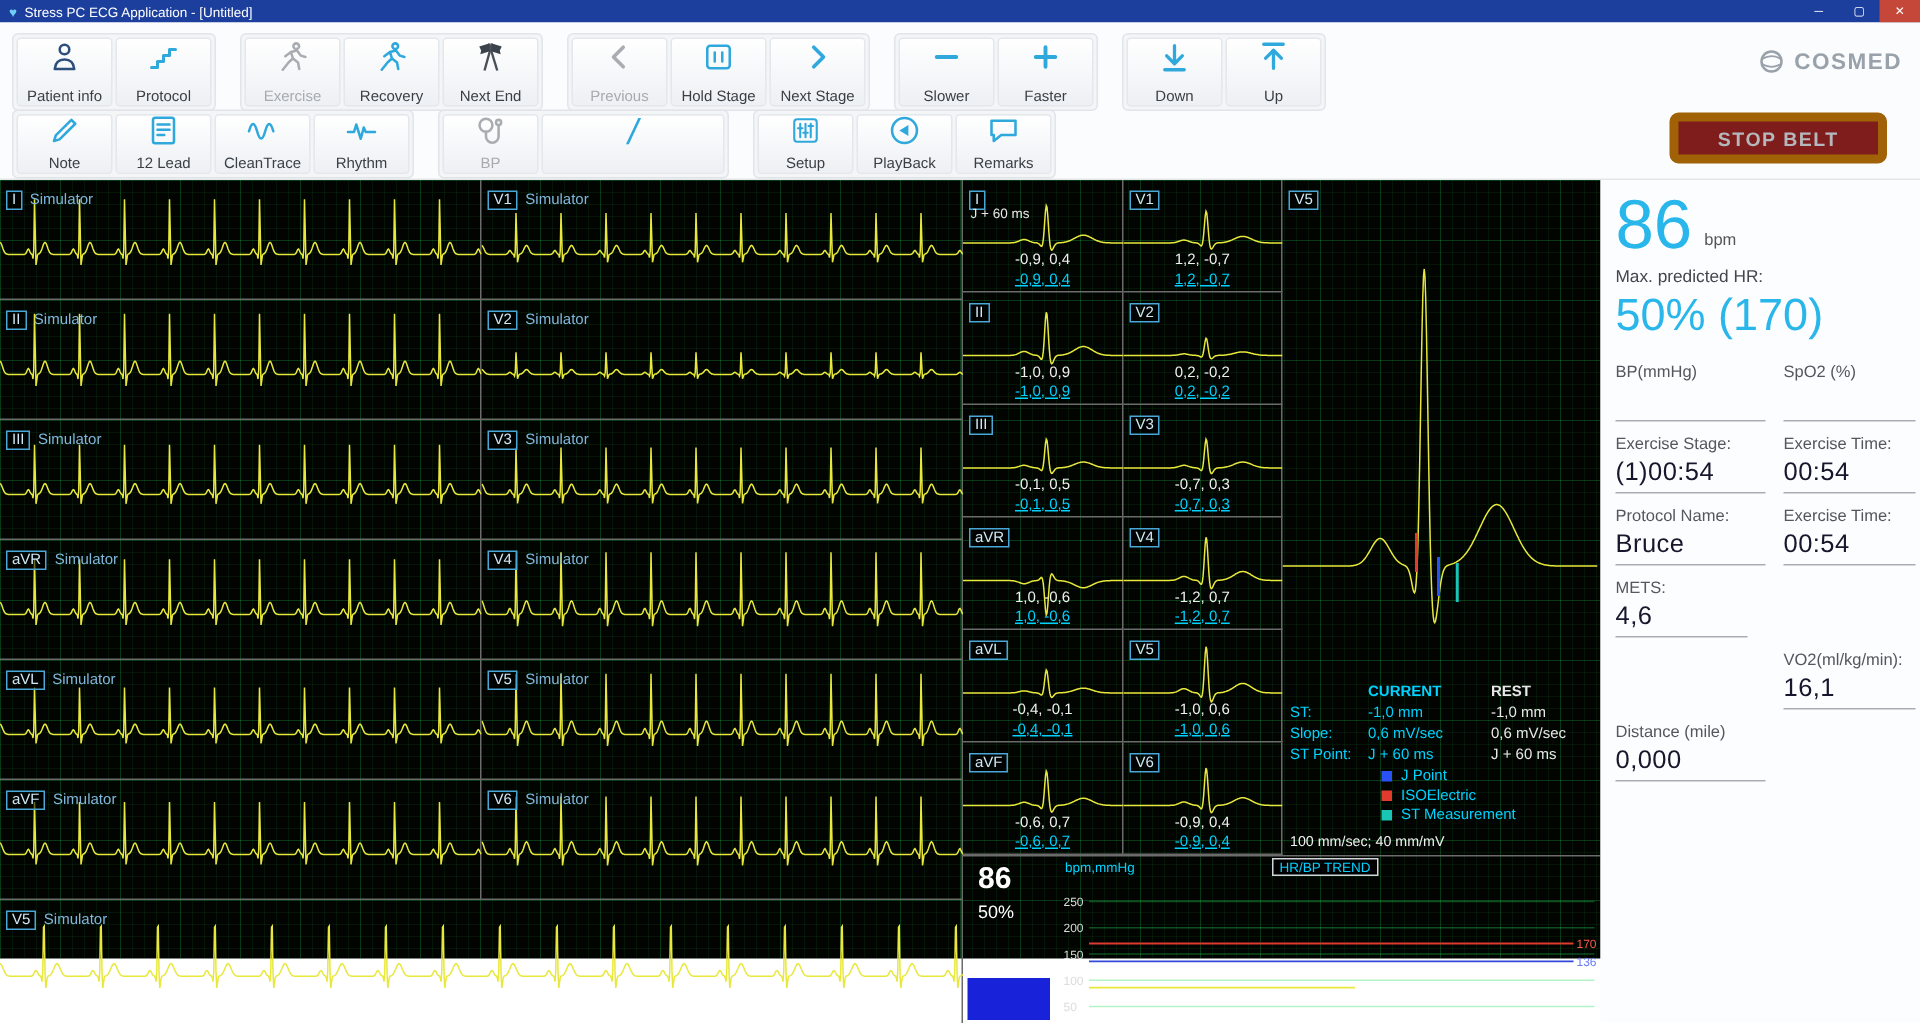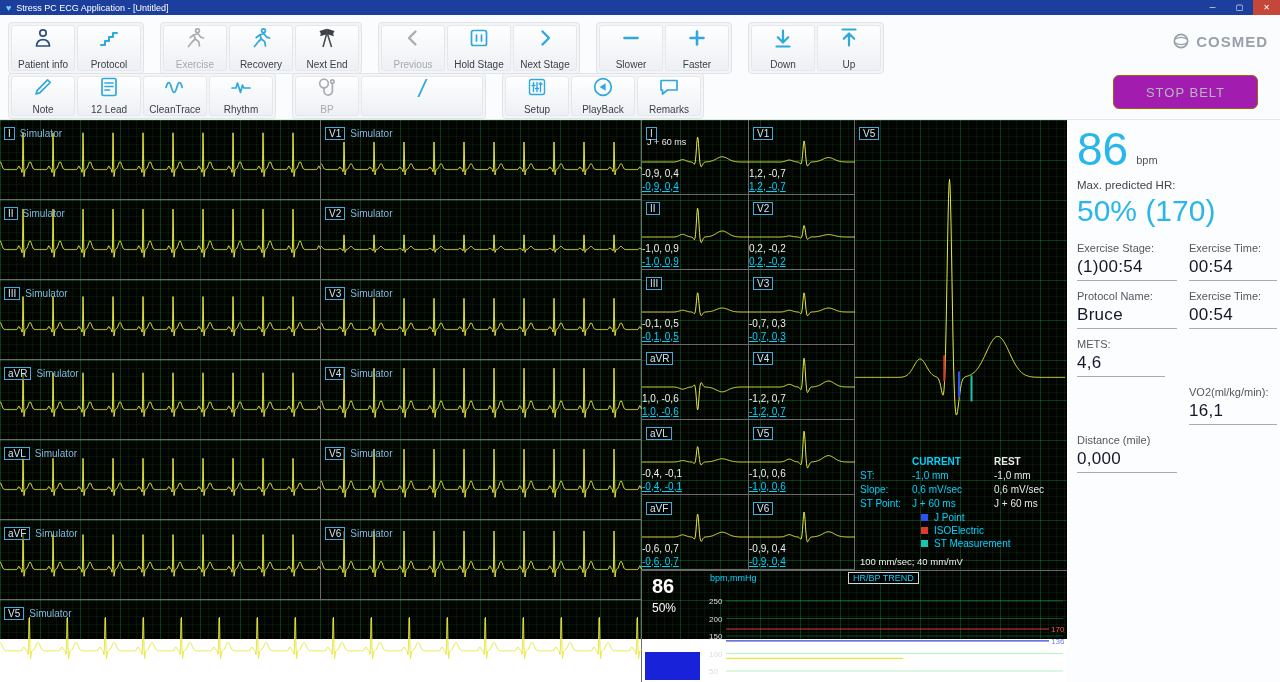--- a/index.html
+++ b/index.html
@@ -23,41 +23,41 @@
 .tb-btn{width:64px;height:46px;display:flex;flex-direction:column;align-items:center;justify-content:space-between;border:1px solid #e4e8ec;border-radius:3px;background:linear-gradient(#ffffff,#edf0f4);margin:1px;cursor:default}
 #tbrow2 .tb-btn{height:40px}
 .tb-btn.wide{width:122px}
 .tb-icon{height:24px;display:flex;align-items:center;justify-content:center}
 #tbrow2 .tb-icon{height:20px}
 .tb-label{font-size:10px;color:#3a3f45;margin-top:1px;white-space:nowrap}
 .tb-btn.disabled .tb-label{color:#a7abb0}
 .slash-glyph{font-size:24px;color:#2fa8dc;font-style:italic;line-height:1}
 .logo{position:absolute;top:16px;right:12px;display:flex;align-items:center;color:#99a1aa;font-weight:bold;font-size:15px;letter-spacing:1px}
 .logo svg{margin-right:5px}
-.stop-belt{position:absolute;top:60px;right:22px;width:145px;height:34px;background:#a21caf;border:1px solid #a16207;border-radius:6px;color:#b4b8bc;font-weight:normal;font-size:13px;display:flex;align-items:center;justify-content:center;letter-spacing:1px}
+.stop-belt{position:absolute;top:60px;right:22px;width:145px;height:34px;background:#7f1d1d;border:6px solid #a16207;border-radius:6px;color:#b4b8bc;font-weight:bold;font-size:13px;display:flex;align-items:center;justify-content:center;letter-spacing:1px}
 
 
 .workspace{position:absolute;left:0;top:120px;width:1067px;height:519px;background-color:#010401;
 background-image:
  linear-gradient(rgba(40,220,90,0.18) 1px, transparent 1px),
  linear-gradient(90deg, rgba(40,220,90,0.18) 1px, transparent 1px),
  linear-gradient(rgba(40,220,90,0.08) 1px, transparent 1px),
  linear-gradient(90deg, rgba(40,220,90,0.08) 1px, transparent 1px);
 background-size:40px 40px,40px 40px,8px 8px,8px 8px}
 .strip{position:absolute;border-right:1px solid #6b6b6b;border-bottom:1px solid #6b6b6b}
 .strip.nobot{border-bottom:none}
 .strip-label{position:absolute;left:4px;top:3px;z-index:2;white-space:nowrap}
 .lead-tag{display:inline-block;border:1px solid #49a8d8;color:#cfe9f8;font-size:10px;padding:0 3px;background:rgba(0,0,0,0.55)}
 .lead-name{color:#7fb8dc;font-size:10px;margin-left:5px}
 .trace{position:absolute;left:0;top:0}
 
 #smalls{position:absolute;left:642px;top:0;width:213px;height:450px}
 .avg-cell{position:absolute;border-right:1px solid #6b6b6b;border-bottom:1px solid #6b6b6b}
 .avg-extra{position:absolute;left:5px;top:17px;color:#e8e8e8;font-size:9px;z-index:2}
-.avg-vals{position:absolute;left:0;right:0;bottom:1px;text-align:left;font-size:10px;line-height:1.25;z-index:2}
+.avg-vals{position:absolute;left:0;right:0;bottom:1px;text-align:center;font-size:10px;line-height:1.25;z-index:2}
 .avg-l1{color:#f0f0f0}
 .avg-l2{color:#00d2ff;text-decoration:underline}
 
 .bigpanel{position:absolute;left:855px;top:0;width:212px;height:450px}
 #bp-stats{position:absolute;left:5px;top:336px;display:grid;grid-template-columns:52px 82px 66px;font-size:10px;row-gap:3px;z-index:2}
 .bs-lab{color:#00d2ff}
 .bs-cur{color:#00d2ff}
 .bs-rest{color:#e8e8e8}
 .hd{font-weight:bold}
 #bp-legend{position:absolute;left:66px;top:392px;font-size:10px;z-index:2}
@@ -599,20 +599,30 @@
   <div class="rightpanel">
     <div class="hr-row">
       <span class="hr-big">86</span>
       <span class="hr-unit">bpm</span>
     </div>
     <div class="maxhr-label">Max. predicted HR:</div>
     <div class="maxhr-value">50% (170)</div>
     <div id="fields">
         <div class="f-row">
           <div class="f-cell">
+            <div class="f-label">BP(mmHg)</div>
+            <div class="f-value"></div>
+          </div>
+          <div class="f-cell">
+            <div class="f-label">SpO2 (%)</div>
+            <div class="f-value"></div>
+          </div>
+        </div>
+        <div class="f-row">
+          <div class="f-cell">
             <div class="f-label">Exercise Stage:</div>
             <div class="f-value">(1)00:54</div>
           </div>
           <div class="f-cell">
             <div class="f-label">Exercise Time:</div>
             <div class="f-value">00:54</div>
           </div>
         </div>
         <div class="f-row">
           <div class="f-cell">

